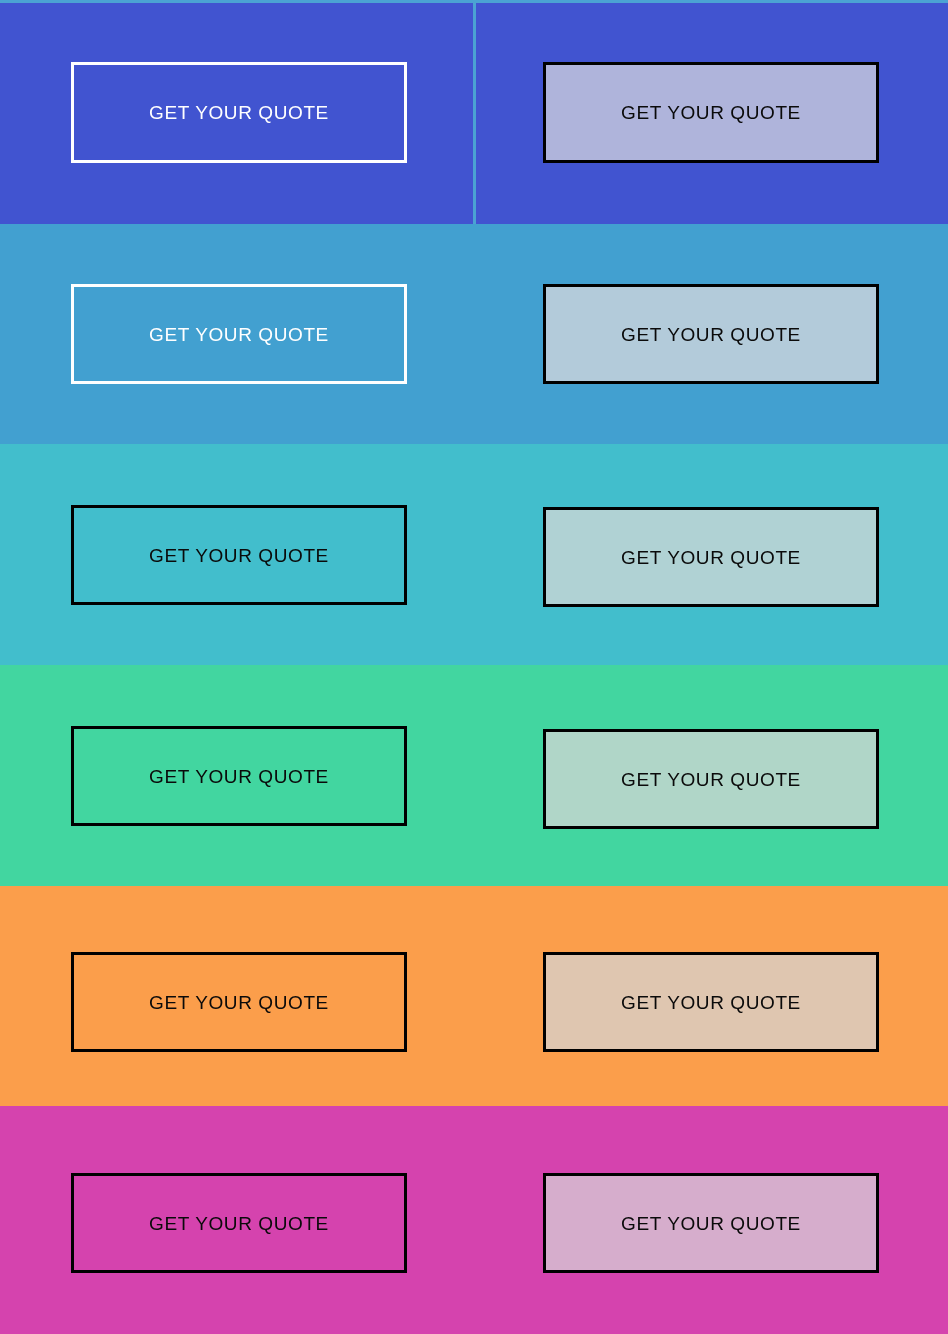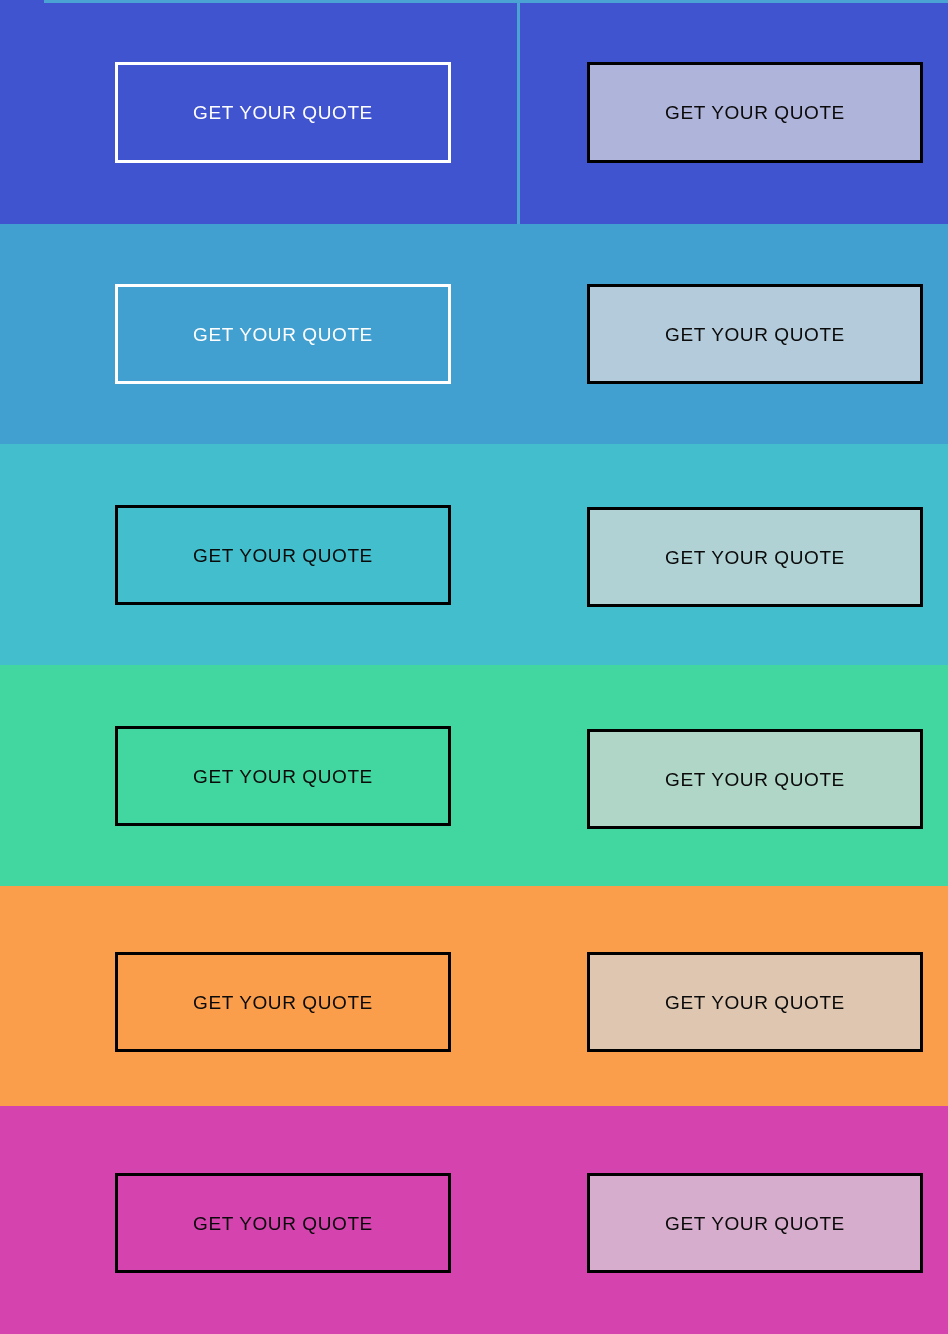--- a/index.html
+++ b/index.html
@@ -16,21 +16,20 @@
     width: 948px;
     height: 1334px;
     overflow: hidden;
     background: #ffffff;
   }
   .row {
     position: absolute;
     left: 0;
     width: 948px;
     box-sizing: border-box;
-    padding-left: 44px;
   }
   .row-inner {
     position: relative;
     width: 100%;
     height: 100%;
   }
   
   .split-divider {
     position: absolute;
     top: 0;

